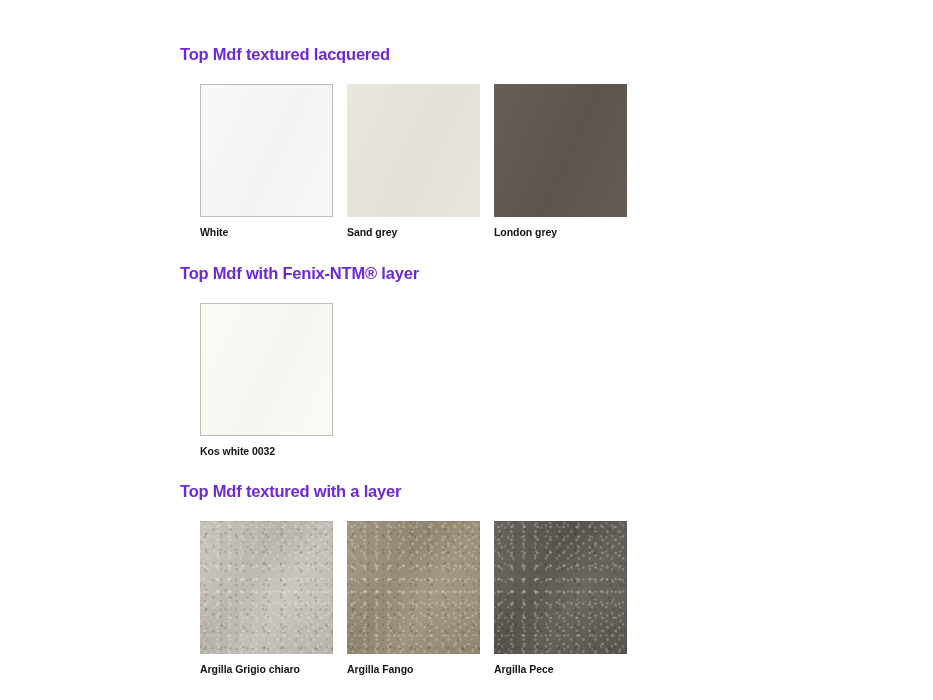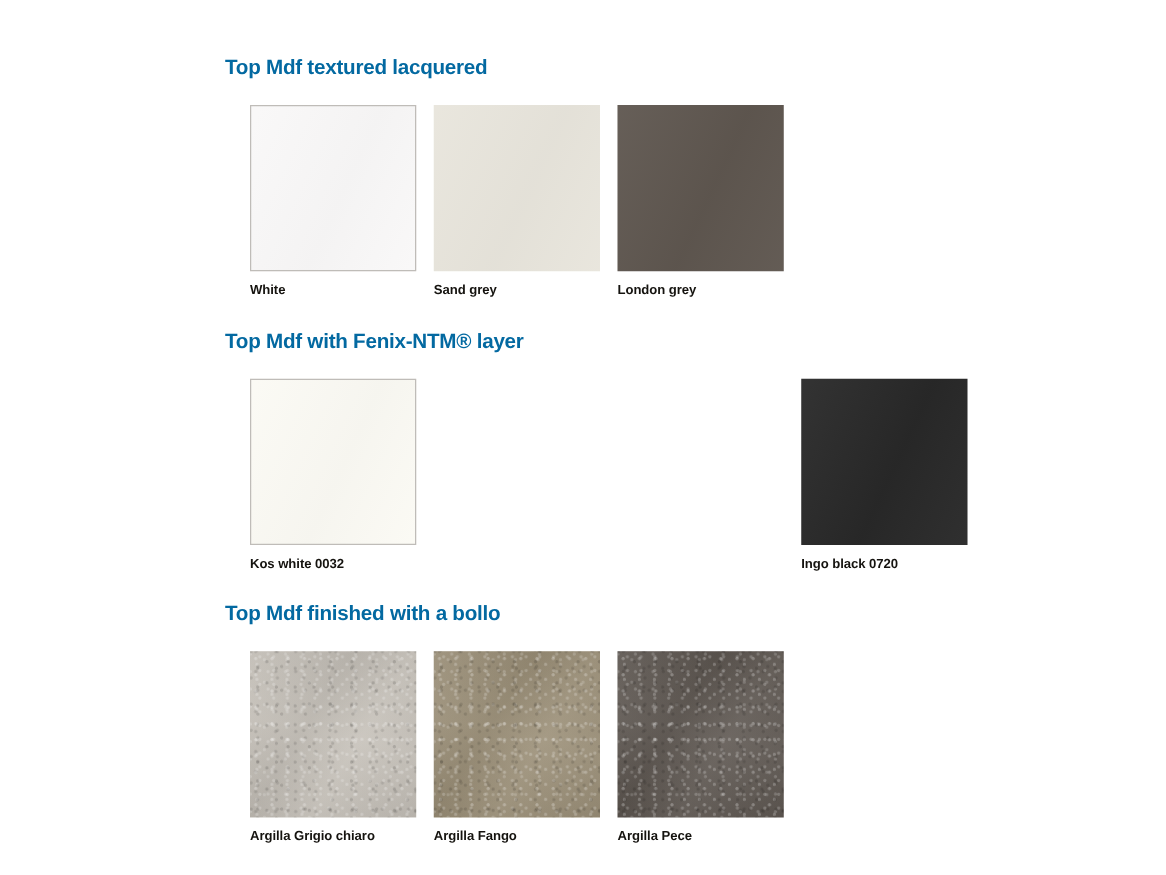--- a/index.html
+++ b/index.html
@@ -32,21 +32,21 @@
   }
   .section-1 { top: 44px; }
   .section-2 { top: 263px; }
   .section-3 { top: 481px; }
 
   .section-title {
     font-size: 16.5px;
     font-weight: bold;
     letter-spacing: -0.2px;
     line-height: 20px;
-    color: #0369a1;
+    color: #6d28d9;
     margin: 0 0 20px 2px;
     white-space: nowrap;
   }
 
   .swatch-row {
     position: relative;
     height: 152px;
   }
 
   .swatch-cell {
@@ -155,30 +155,26 @@
     <h2 class="section-title">Top Mdf with Fenix-NTM® layer</h2>
     <div class="swatch-row">
 
       <div class="swatch-cell col-0">
         <div class="swatch-chip bordered subtle" style="background-color: rgb(251, 250, 244);"></div>
         <div class="swatch-label">Kos white 0032</div>
       </div>
 
 
 
-      <div class="swatch-cell col-3">
-        <div class="swatch-chip subtle" style="background-color: rgb(40, 40, 40);"></div>
-        <div class="swatch-label">Ingo black 0720</div>
-      </div>
 
     </div>
   </section>
 
   <section class="section section-3">
-    <h2 class="section-title">Top Mdf finished with a bollo</h2>
+    <h2 class="section-title">Top Mdf textured with a layer</h2>
     <div class="swatch-row">
 
       <div class="swatch-cell col-0">
         <div class="swatch-chip grainy" style="background-color: rgb(198, 193, 185);"></div>
         <div class="swatch-label">Argilla Grigio chiaro</div>
       </div>
 
       <div class="swatch-cell col-1">
         <div class="swatch-chip grainy" style="background-color: rgb(155, 143, 119);"></div>
         <div class="swatch-label">Argilla Fango</div>

